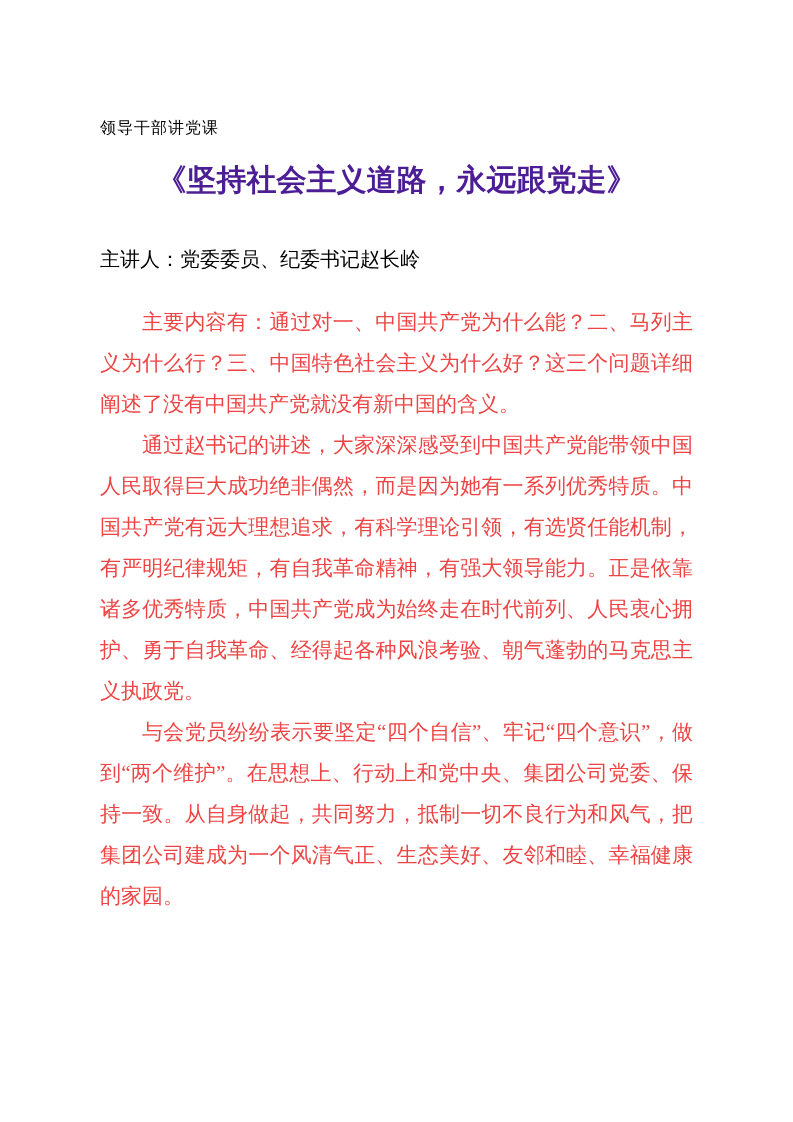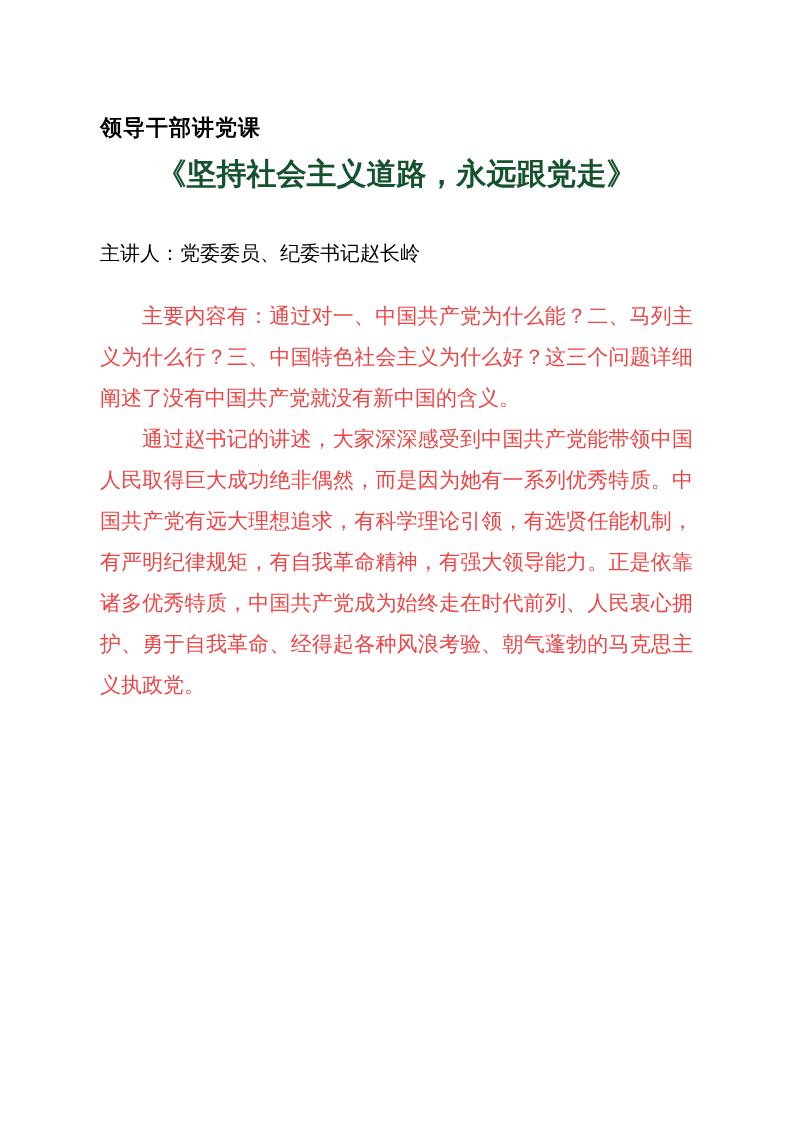--- a/index.html
+++ b/index.html
@@ -13,34 +13,34 @@
     height: 1122px;
     margin: 0 auto;
     background: #ffffff;
     box-sizing: border-box;
     padding: 116px 100px 0 100px;
     overflow: hidden;
     color: #000000;
   }
   .kicker {
     font-family: "Liberation Sans", sans-serif;
-    font-weight: bold;
-    font-size: 22px;
+    font-weight: normal;
+    font-size: 16px;
     line-height: 24px;
     letter-spacing: 1px;
     color: #000000;
   }
   .doc-title {
-    margin-top: 14px;
+    margin-top: 20px;
     font-family: "Liberation Serif", serif;
     font-weight: bold;
     font-size: 30px;
     line-height: 40px;
     text-align: center;
-    color: #14532d;
+    color: #4c1d95;
     white-space: nowrap;
   }
   .meta-line {
     margin-top: 46px;
     display: flex;
     align-items: baseline;
     font-family: "Liberation Serif", serif;
     font-size: 20px;
     line-height: 26px;
     color: #000000;
@@ -72,14 +72,15 @@
 
   <div class="doc-title">《坚持社会主义道路，永远跟党走》</div>
 
   <div class="meta-line">
     <span class="speaker">主讲人：党委委员、纪委书记赵长岭</span>
   </div>
 
   <div class="body-text">
     <p>主要内容有：通过对一、中国共产党为什么能？二、马列主义为什么行？三、中国特色社会主义为什么好？这三个问题详细阐述了没有中国共产党就没有新中国的含义。</p>
     <p>通过赵书记的讲述，大家深深感受到中国共产党能带领中国人民取得巨大成功绝非偶然，而是因为她有一系列优秀特质。中国共产党有远大理想追求，有科学理论引领，有选贤任能机制，有严明纪律规矩，有自我革命精神，有强大领导能力。正是依靠诸多优秀特质，中国共产党成为始终走在时代前列、人民衷心拥护、勇于自我革命、经得起各种风浪考验、朝气蓬勃的马克思主义执政党。</p>
+    <p>与会党员纷纷表示要坚定“四个自信”、牢记“四个意识”，做到“两个维护”。在思想上、行动上和党中央、集团公司党委、保持一致。从自身做起，共同努力，抵制一切不良行为和风气，把集团公司建成为一个风清气正、生态美好、友邻和睦、幸福健康的家园。</p>
   </div>
 </div>
 
 </body></html>

